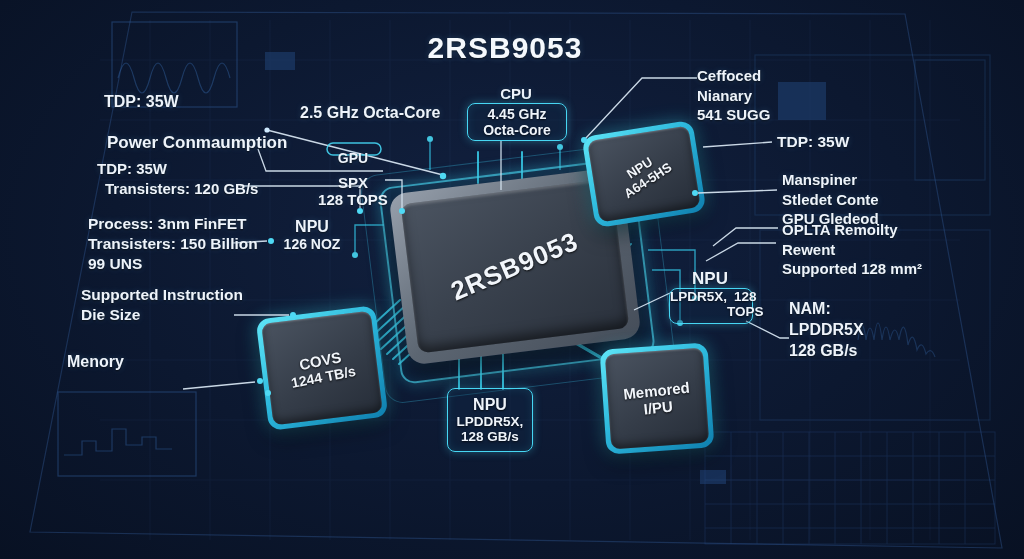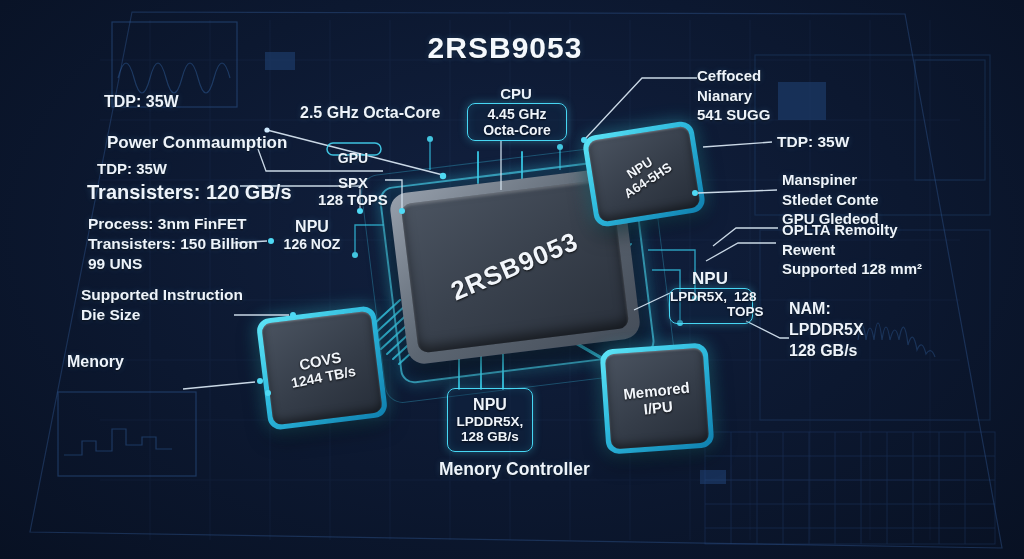--- a/index.html
+++ b/index.html
@@ -243,21 +243,21 @@
         <circle cx="584" cy="140" r="3"></circle>
       <circle cx="695" cy="193" r="3"></circle>
     </g>
   </svg>
 
   <div class="lbl title" style="left:0;top:28px;width:1010px;text-align:center;">2RSB9053</div>
 
   <div class="lbl" style="left:104px;top:92px;font-size:16px;">TDP: 35W</div>
   <div class="lbl" style="left:107px;top:132px;font-size:17px;">Power Conmaumption</div>
   <div class="lbl" style="left:97px;top:159px;font-size:15px;">TDP: 35W</div>
-  <div class="lbl" style="left:87px;top:179px;font-size:20px;">Transisters: 120 GB/s</div>
+  <div class="lbl" style="left:105px;top:179px;font-size:15px;">Transisters: 120 GB/s</div>
 
   <div class="lbl" style="left:88px;top:214px;font-size:15.5px;">
     <div>Process: 3nm FinFET</div>
     <div>Transisters: 150 Billion</div>
     <div>99 UNS</div>
   </div>
 
   <div class="lbl" style="left:81px;top:285px;font-size:15.5px;">
     <div>Supported Instruction</div>
     <div>Die Size</div>
@@ -310,15 +310,14 @@
     <div>NAM:</div>
     <div>LPDDR5X</div>
     <div>128 GB/s</div>
   </div>
 
   <div class="cyanbox" style="left:447px;top:388px;width:84px;height:62px;display:flex;flex-direction:column;justify-content:center;">
     <div style="font-size:16px;">NPU</div>
     <div style="font-size:13.5px;">LPDDR5X,</div>
     <div style="font-size:13.5px;">128 GB/s</div>
   </div>
-  <div class="lbl" style="left:439px;top:458px;font-size:17.5px;">Menory Controller</div>
 
 </div>
 
 </body></html>

